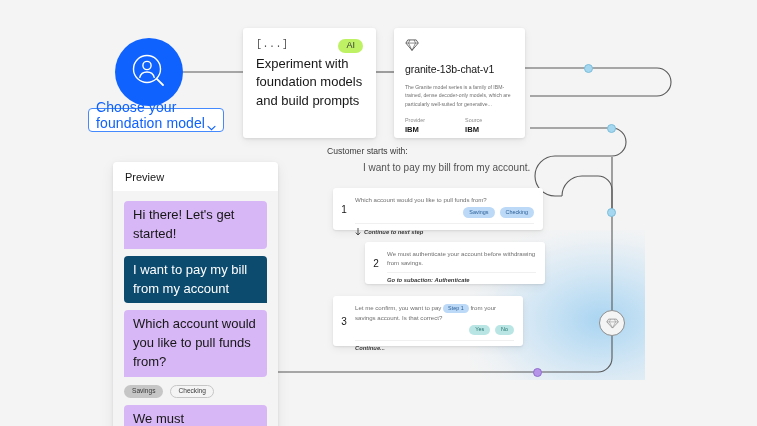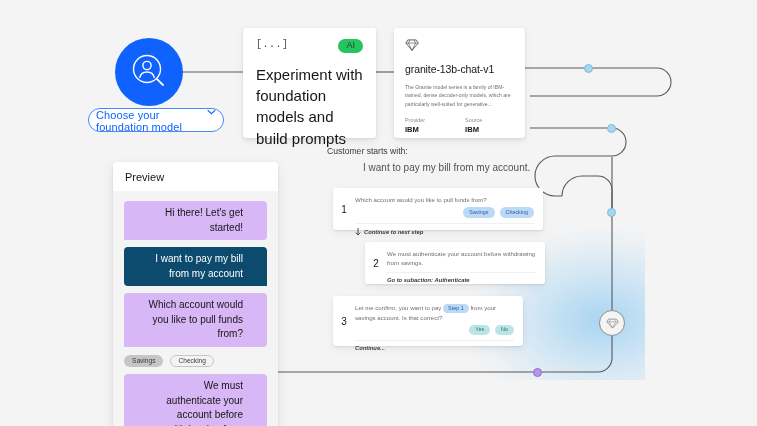--- a/index.html
+++ b/index.html
@@ -27,63 +27,63 @@
   .avatar{
     position:absolute;left:115px;top:38px;width:68px;height:68px;
     border-radius:50%;background:#0f62fe;
     display:flex;align-items:center;justify-content:center;
   }
 
   
   .dropdown{
     position:absolute;left:88px;top:108px;
     width:120px;height:22px;
-    border:1px solid #4589ff;border-radius:12px;
+    border:1px solid #4589ff;border-radius:4px;
     background:#fff;
-    display:flex;align-items:flex-start;justify-content:space-between;
+    display:flex;align-items:flex-end;justify-content:space-between;
     padding:0 7px;
-    color:#0f62fe;font-size:11px;letter-spacing:.1px;
+    color:#0f62fe;font-size:14px;letter-spacing:.1px;
   }
   .dropdown .chev{display:flex;align-items:center;}
 
   
   .card{
     position:absolute;background:#fff;border-radius:3px;
     box-shadow:0 1px 3px rgba(0,0,0,.10),0 3px 10px rgba(0,0,0,.06);
   }
   #prompt-card{left:243px;top:28px;width:133px;height:110px;padding:11px 13px;box-sizing:border-box;}
   .pc-top{display:flex;align-items:flex-start;justify-content:space-between;}
   .brackets{font-size:10px;color:#525252;letter-spacing:.5px;font-family:"Liberation Mono",monospace;}
   .ai-badge{
-    background:#22c55e;border-radius:10px;padding:2px 8px;
+    background:#bef264;border-radius:10px;padding:2px 8px;
     font-size:9px;color:#393939;line-height:1.1;margin-left:24px;
   }
-  .pc-body{margin-top:11px;font-size:15px;line-height:1.42;color:#161616;}
+  .pc-body{margin-top:2px;font-size:13px;line-height:1.42;color:#161616;}
 
   #model-card{left:394px;top:28px;width:131px;height:110px;padding:10px 11px;box-sizing:border-box;}
   .gem-top{color:#525252;margin-bottom:7px;}
   .model-title{font-size:10.5px;color:#161616;margin-bottom:8px;letter-spacing:-.1px;}
   .model-desc{font-size:5.1px;line-height:1.62;color:#6f6f6f;margin-bottom:9px;}
   .meta-row{display:flex;gap:40px;}
   .meta-label{font-size:5.4px;color:#8d8d8d;margin-bottom:2px;}
   .meta-value{font-size:7.6px;color:#161616;font-weight:bold;}
 
   
   #preview{
     position:absolute;left:113px;top:162px;width:165px;height:294px;
     background:#f4f4f4;border-radius:4px;overflow:hidden;
     box-shadow:0 1px 3px rgba(0,0,0,.10),0 4px 14px rgba(0,0,0,.07);
     display:flex;flex-direction:column;
   }
   .pv-head{background:#fff;padding:9px 12px 8px;}
   .pv-title{font-size:11px;color:#161616;}
   .pv-body{flex:1;padding:10px 11px;display:flex;flex-direction:column;gap:7px;}
   .bubble{
-    max-width:143px;font-size:10px;line-height:1.45;
-    padding:5px 24px;box-sizing:border-box;color:#161616;text-align:right;
+    max-width:143px;font-size:13px;line-height:1.45;
+    padding:5px 9px;box-sizing:border-box;color:#161616;
   }
   .bubble.bot{
     background:#d7b7f5;border-radius:4px;border-bottom-left-radius:0;
     align-self:flex-start;
   }
   .bubble.user{
     background:#0c4a6e;color:#fff;border-radius:4px;border-bottom-right-radius:0;
     align-self:flex-end;
   }
   .chip-row{display:flex;gap:7px;margin-top:1px;}

